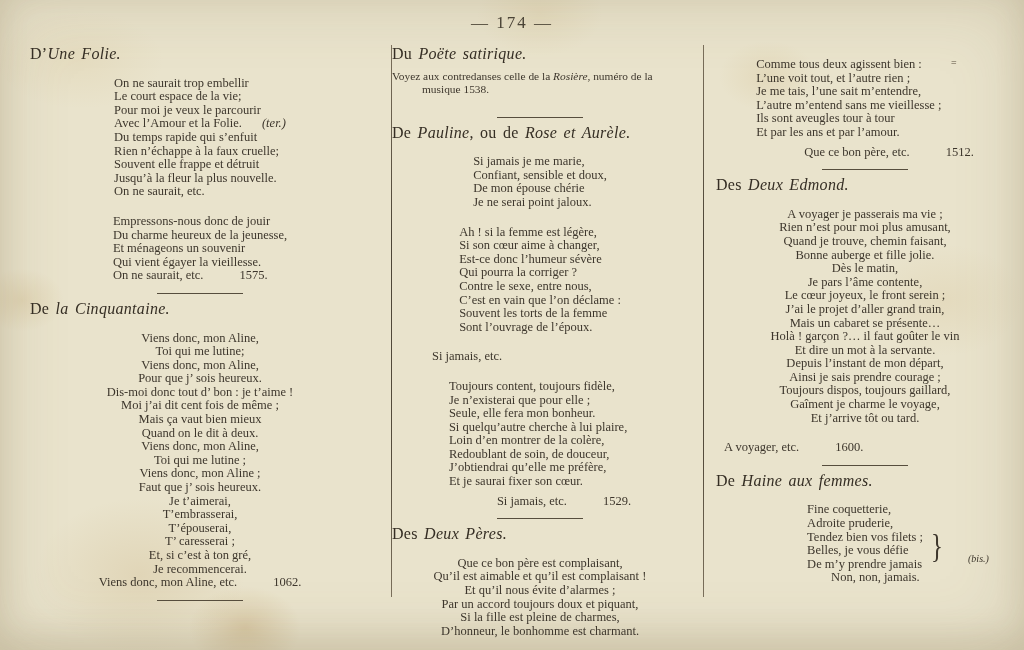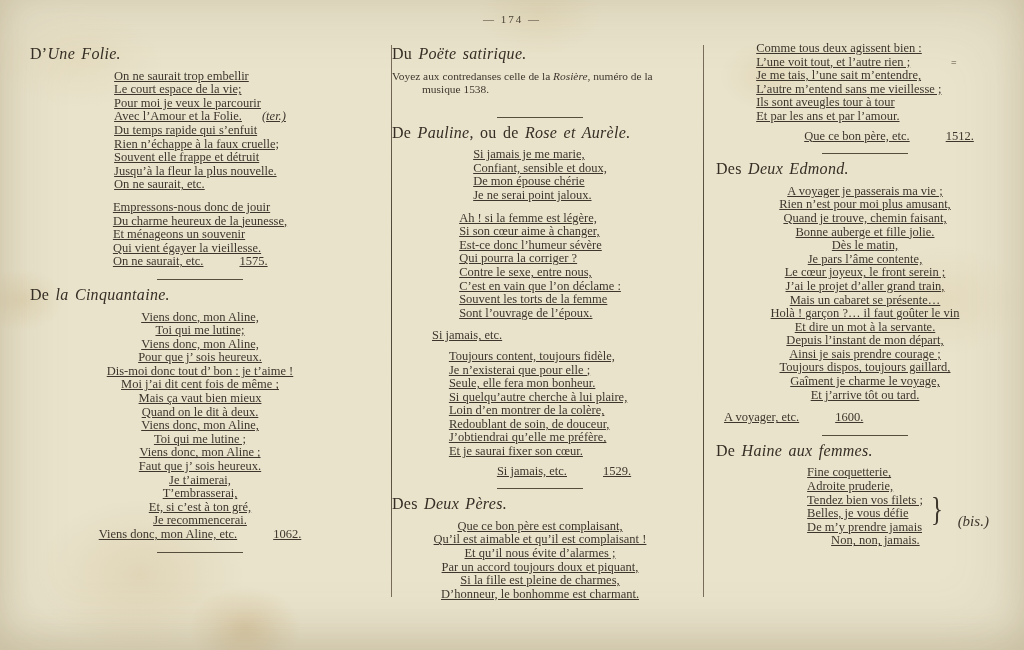--- a/index.html
+++ b/index.html
@@ -12,46 +12,46 @@
       radial-gradient(ellipse 150px 110px at 140px 575px, rgba(190,158,100,.20), transparent 70%),
       radial-gradient(ellipse 60px 45px at 22px 300px, rgba(196,165,105,.22), transparent 70%),
       radial-gradient(ellipse 70px 50px at 768px 76px, rgba(200,170,110,.18), transparent 70%),
       radial-gradient(ellipse 110px 80px at 945px 300px, rgba(198,168,108,.15), transparent 70%),
       radial-gradient(ellipse 90px 60px at 540px 14px, rgba(205,178,118,.16), transparent 70%),
       radial-gradient(ellipse 120px 70px at 80px 60px, rgba(205,178,118,.14), transparent 70%),
       #e9e3cc;
     box-shadow: inset 0 0 70px rgba(120,100,60,.20), inset 0 -14px 30px rgba(120,100,60,.14);
   }
   .pagenum{position:absolute;top:13px;left:0;right:0;text-align:center;
-    font-size:11px;letter-spacing:2px;color:#4a4336;}
+    font-size:17px;letter-spacing:2px;color:#4a4336;}
   .vrule{position:absolute;top:45px;width:1px;height:552px;
     background:linear-gradient(#7a6f5b, #4d4536 35%, #554c3c 75%, #7a6f5b);}
   #vr1{left:391px;} #vr2{left:703px;}
   .col{position:absolute;top:45px;font-size:12.5px;line-height:13.6px;}
   #c1{left:30px;width:340px;}
   #c2{left:392px;width:296px;}
   #c3{left:716px;width:298px;top:42px;}
   .heading{font-size:16px;margin:2px 0 9px;color:#352e24;
     letter-spacing:.3px;word-spacing:2px;}
   .it{font-style:italic;}
   .note{font-size:11.4px;line-height:13px;padding-left:30px;text-indent:-30px;
     margin:0 0 21px;}
   .srule{width:86px;border-top:1.2px solid #564d3d;margin:10px auto 8px;}
-  .stanza{margin:0 0 9px;text-decoration:underline;}
+  .stanza{margin:16px 0 9px;}
   .stanza.lft{display:table;margin-left:auto;margin-right:auto;text-align:left;}
   .stanza.ctr{text-align:center;}
   .stanza.refl{text-align:left;margin-bottom:7px;}
   .vline{white-space:nowrap;}
   .vline.gap{margin-top:6px;padding-left:48px;}
   .tag{margin-left:20px;font-style:italic;}
   .num{margin-left:36px;}
   .bracewrap{position:relative;}
   .brace{position:absolute;right:-22px;top:-4px;font-size:33px;font-weight:400;
     transform:scaleX(.75);color:#3d362c;}
-  .bis{position:absolute;right:-66px;top:8px;font-style:italic;font-size:15px;}
+  .bis{position:absolute;right:-66px;top:8px;font-style:italic;font-size:10px;}
   .artifact{position:absolute;left:951px;top:57px;font-size:10px;color:#574e3e;
     transform:rotate(4deg);}
 </style>
 </head>
 <body>
 
 <div class="page">
   <div class="pagenum">— 174 —</div>
   <div class="vrule" id="vr1"></div>
   <div class="vrule" id="vr2"></div>
@@ -85,20 +85,22 @@
         <div class="vline">Dis-moi donc tout d’ bon : je t’aime !</div>
         <div class="vline">Moi j’ai dit cent fois de même ;</div>
         <div class="vline">Mais ça vaut bien mieux</div>
         <div class="vline">Quand on le dit à deux.</div>
         <div class="vline">Viens donc, mon Aline,</div>
         <div class="vline">Toi qui me lutine ;</div>
         <div class="vline">Viens donc, mon Aline ;</div>
         <div class="vline">Faut que j’ sois heureux.</div>
         <div class="vline">Je t’aimerai,</div>
         <div class="vline">T’embrasserai,</div>
+        <div class="vline">T’épouserai,</div>
+        <div class="vline">T’ caresserai ;</div>
         <div class="vline">Et, si c’est à ton gré,</div>
         <div class="vline">Je recommencerai.</div>
         <div class="vline"><span>Viens donc, mon Aline, etc.</span><span class="num">1062.</span></div>
       </div>
       <div class="srule"></div>
     </div>
   <div class="col" id="c2">
       <div class="heading"><span>Du </span><span class="it">Poëte satirique.</span></div>
       <div class="note"><span>Voyez aux contredanses celle de la </span><span class="it">Rosière</span><span>, numéro de la musique 1538.</span></div>
       <div class="srule"></div>

